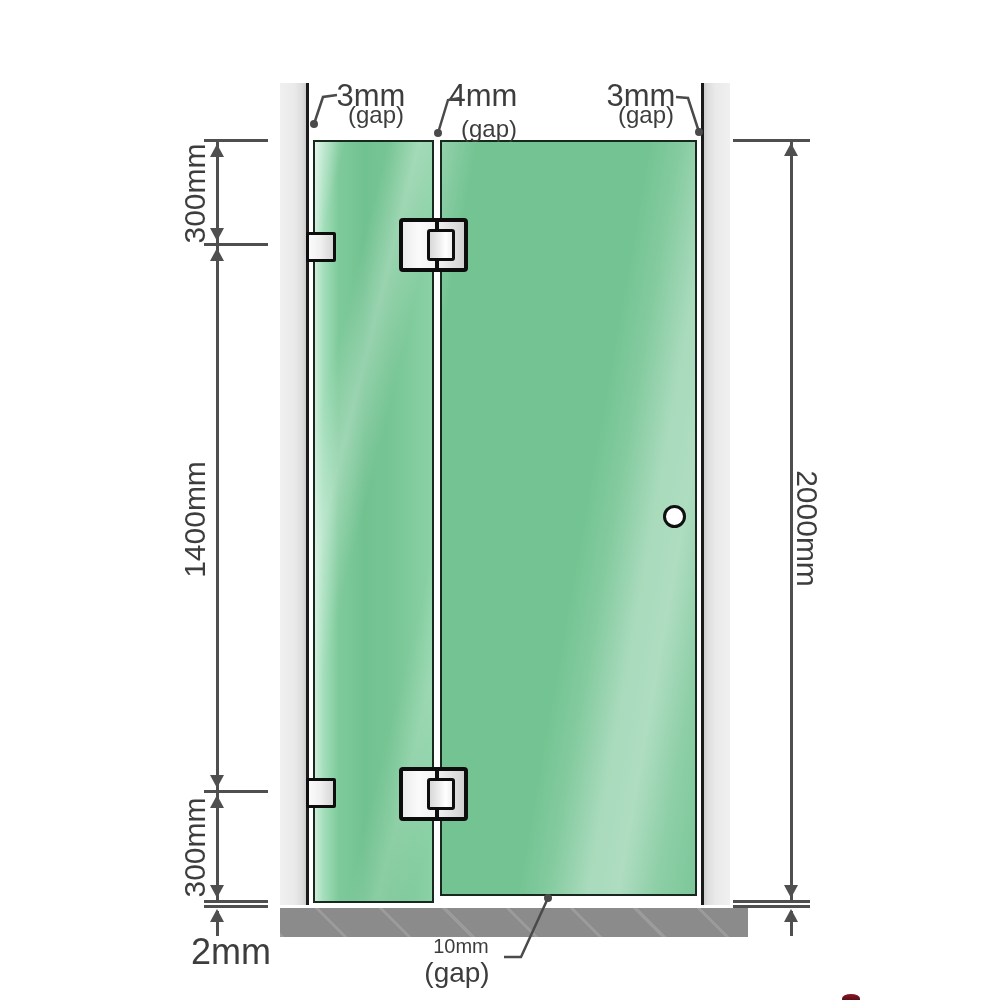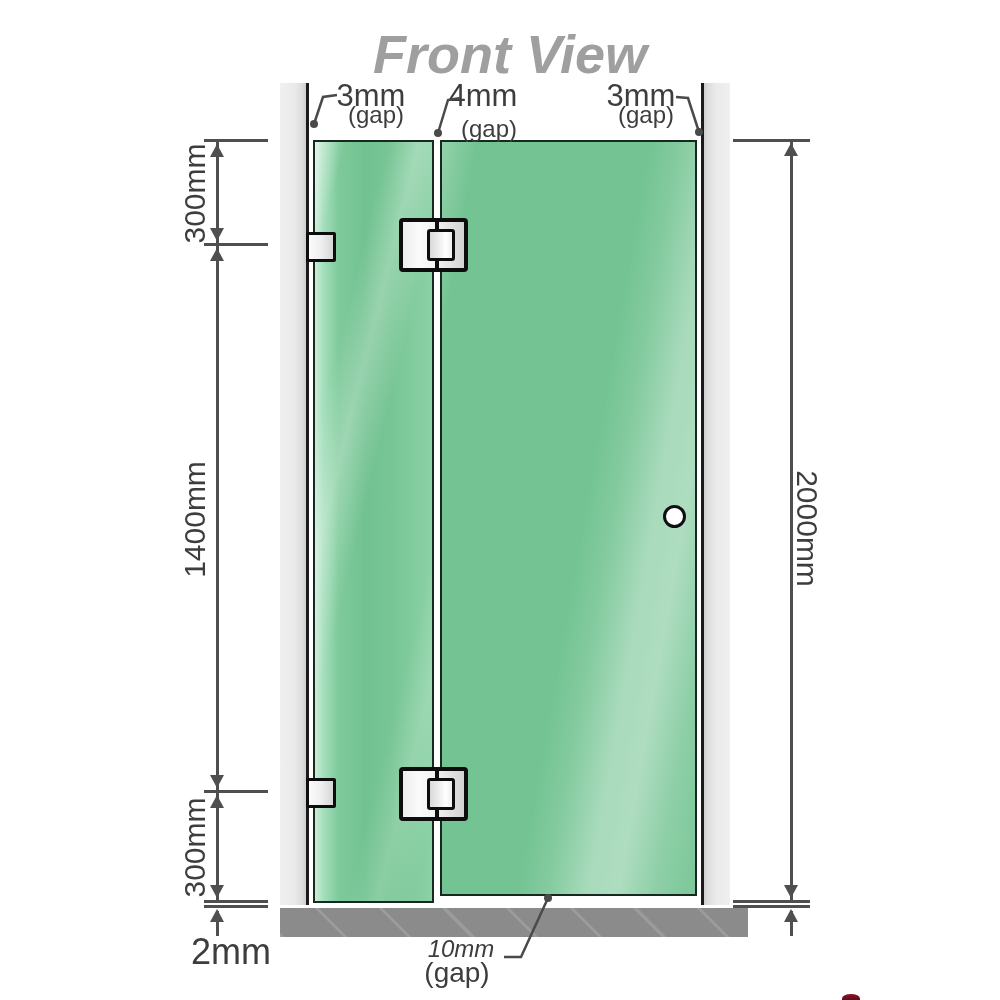--- a/index.html
+++ b/index.html
@@ -70,40 +70,39 @@
   
   .vtext{position:absolute;font-size:30px;color:#3d3d3d;text-align:center;line-height:1.1;white-space:nowrap;}
   .rot-ccw{transform:rotate(-90deg);}
   .rot-cw{transform:rotate(90deg);}
   .t-300a{width:110px;left:139px;top:177px;}
   .t-1400{width:130px;left:129px;top:503px;}
   .t-300b{width:110px;left:139px;top:831px;}
   .t-2000{width:140px;left:737px;top:512px;}
   .hlabel{position:absolute;color:#3d3d3d;text-align:center;line-height:1.05;white-space:nowrap;}
   .t-2mm{left:171px;top:933px;width:120px;font-size:36px;}
-  .t-10mm{left:391px;top:936px;width:140px;font-size:24px;font-style:italic;}
+  .t-10mm{left:391px;top:936px;width:140px;font-size:20px;}
   .t-10gap{left:387px;top:958px;width:140px;font-size:28px;}
   .t-g1{left:321px;top:80px;width:100px;font-size:31px;}
   .t-g1s{left:326px;top:102px;width:100px;font-size:24px;}
   .t-g2{left:433px;top:80px;width:100px;font-size:31px;}
   .t-g2s{left:439px;top:116px;width:100px;font-size:24px;}
   .t-g3{left:591px;top:80px;width:100px;font-size:31px;}
   .t-g3s{left:596px;top:102px;width:100px;font-size:24px;}
 
   .leaders{position:absolute;left:0;top:0;pointer-events:none;z-index:6;}
 
   .artifact{position:absolute;left:842px;top:994px;width:18px;height:9px;border-radius:50% 50% 0 0;
     background:linear-gradient(#8c1626,#3f0a12);}
 </style>
 </head>
 <body>
 
 <div class="stage">
 
-  <div class="title">Front View</div>
 
   <div class="wall wall-left"></div>
   <div class="wall wall-right"></div>
   <div class="base"></div>
   <div class="panel panel-fixed"></div>
   <div class="panel panel-door"></div>
   <div class="handle"></div>
 
   <div class="hinge hinge-top">
     <div class="stub stub-t"></div>

